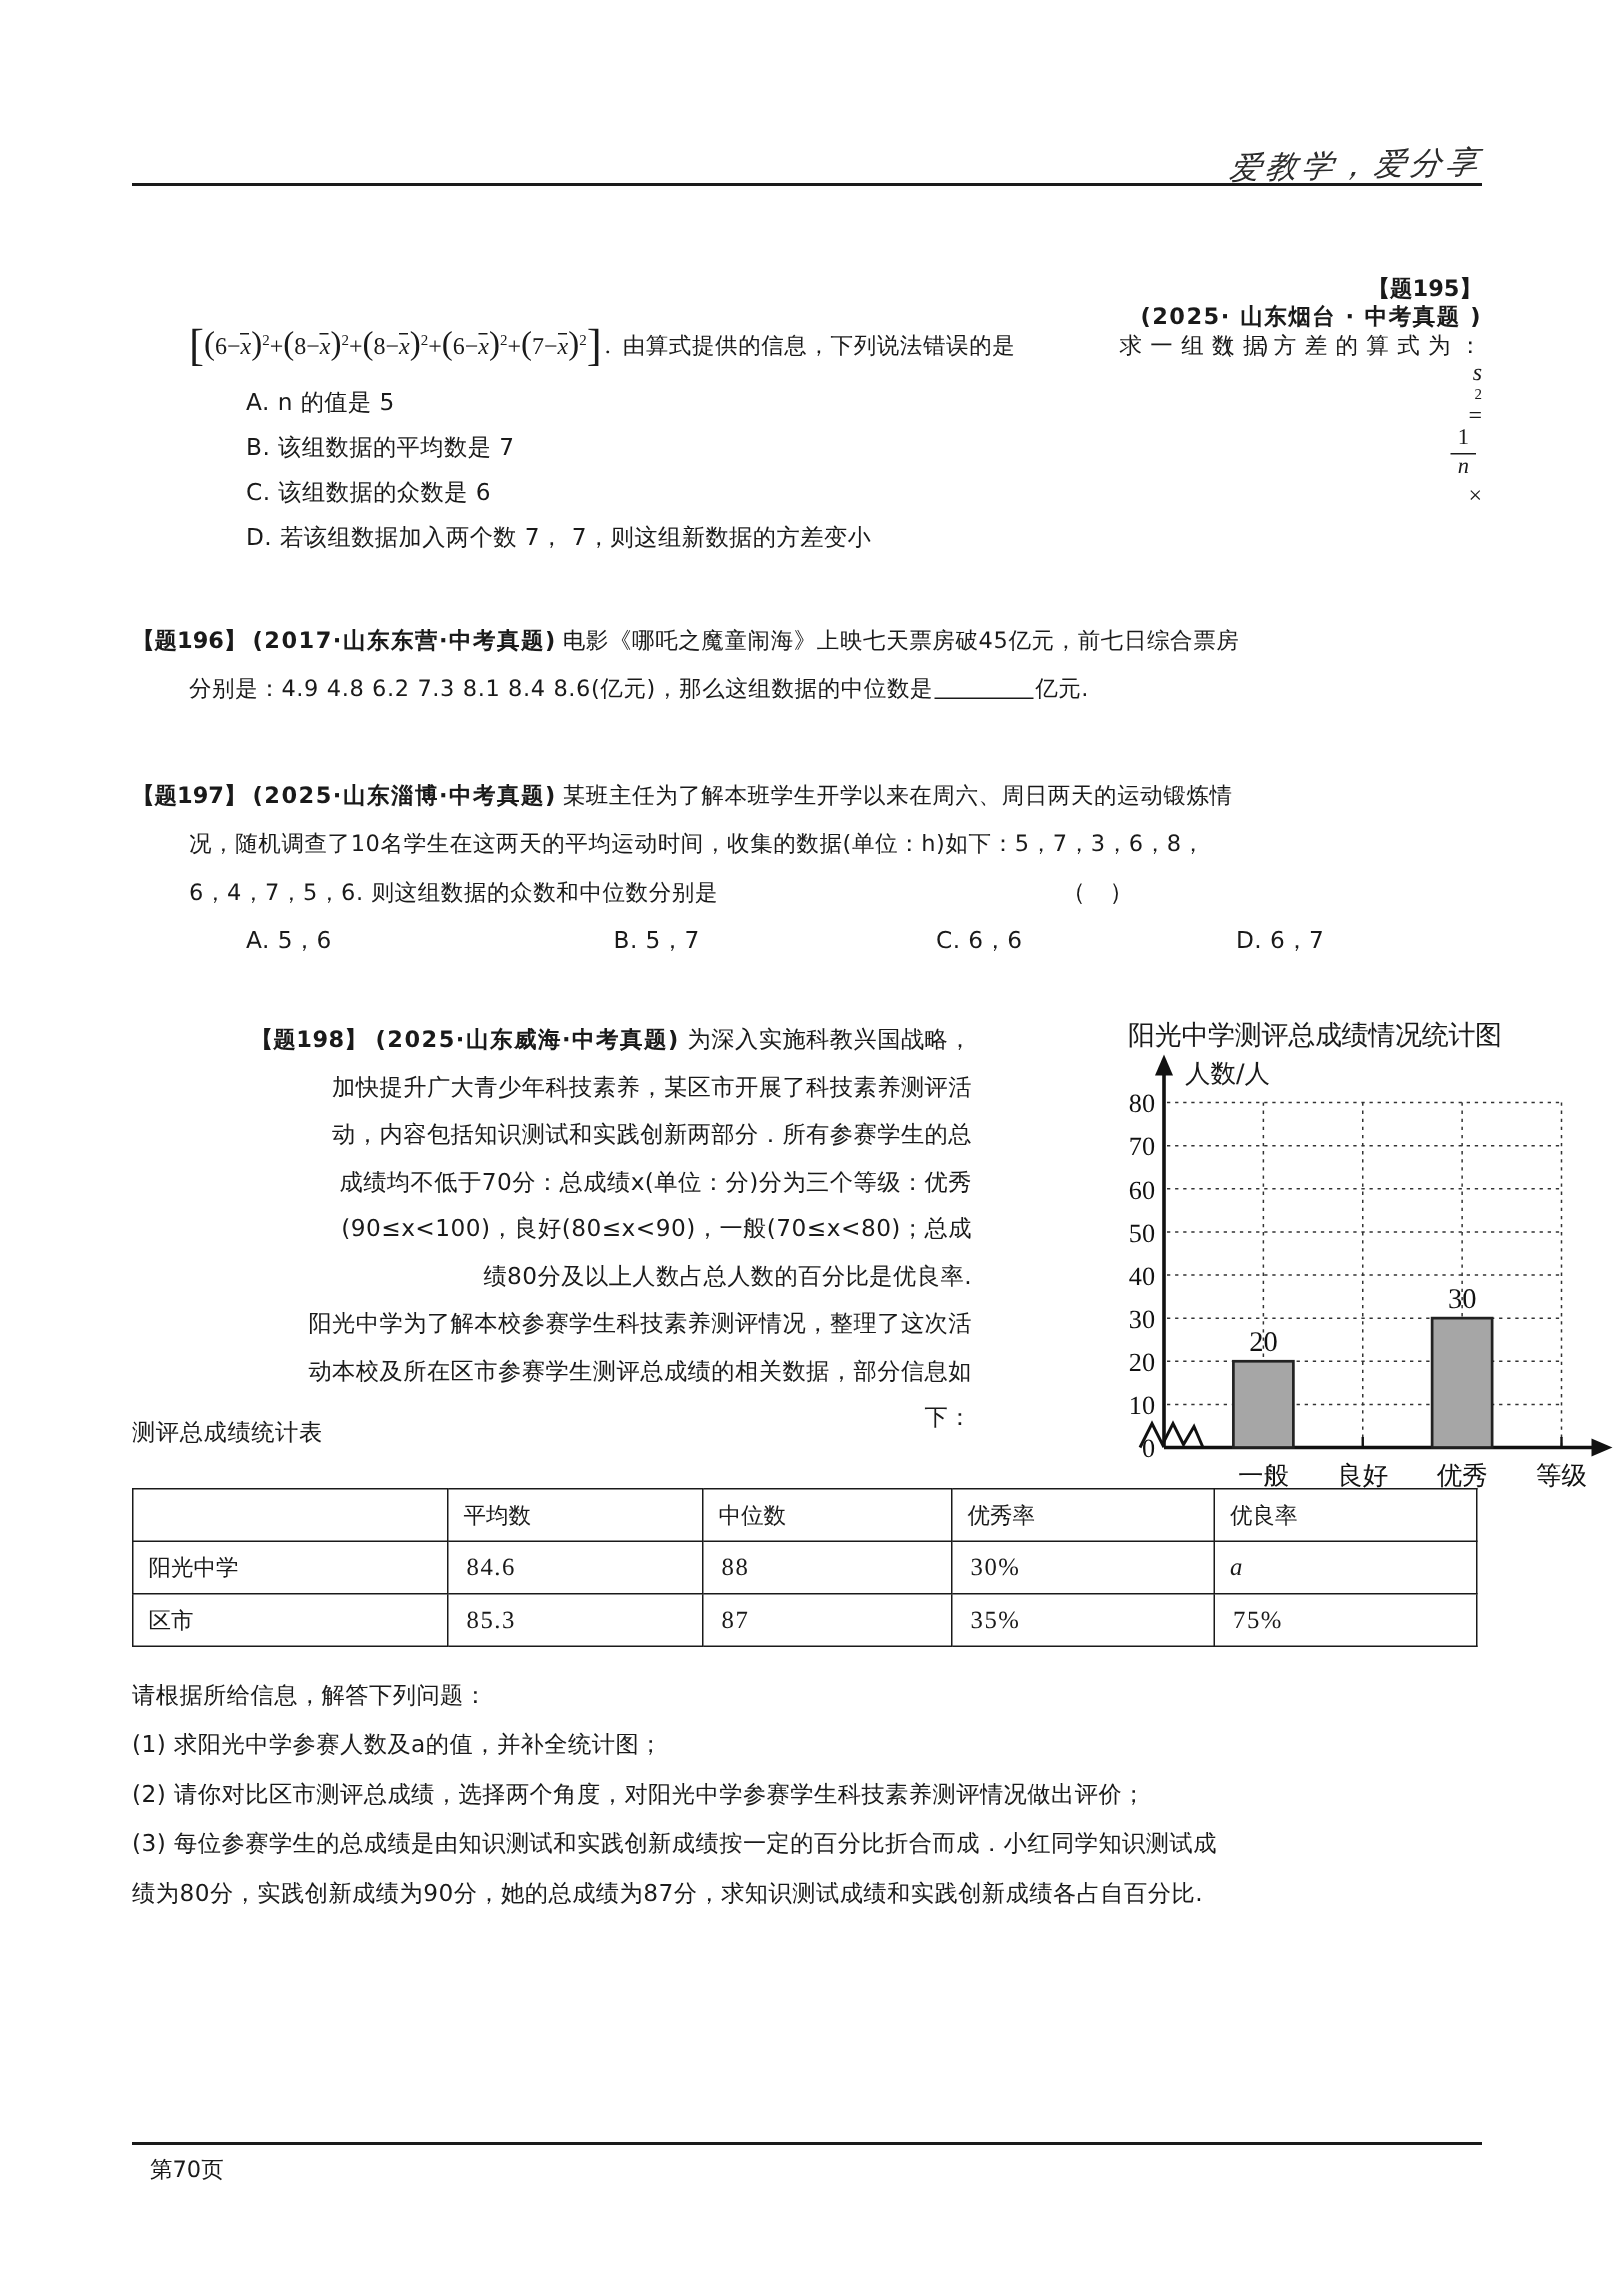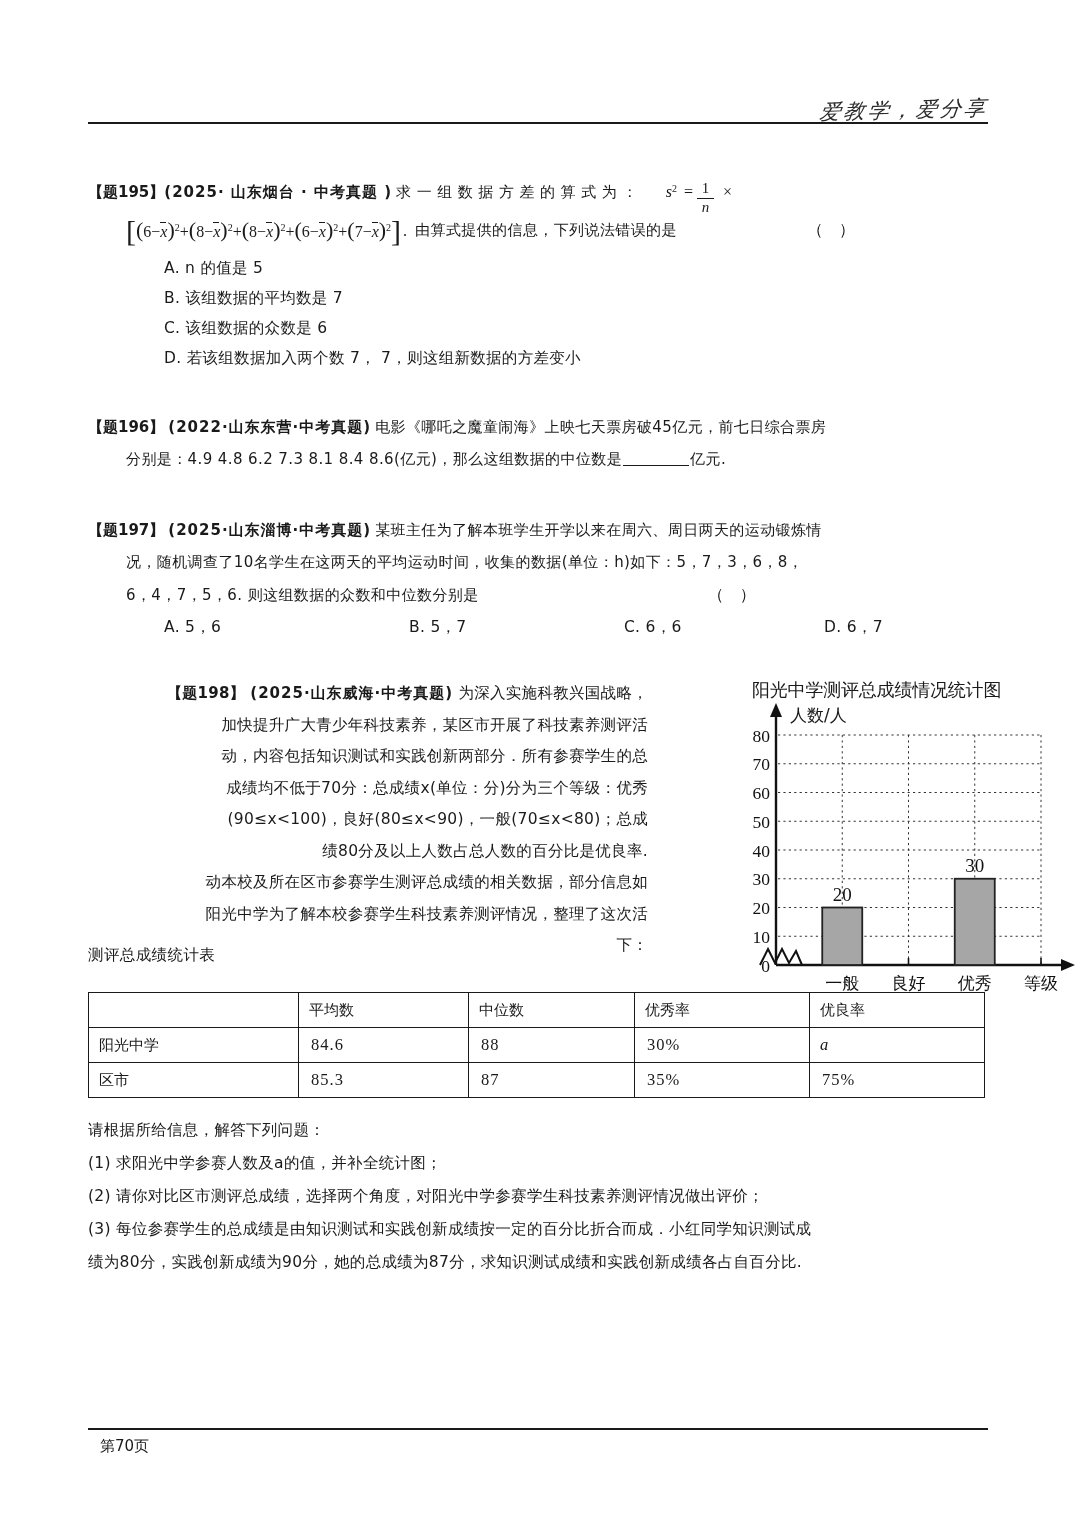--- a/index.html
+++ b/index.html
@@ -94,21 +94,21 @@
     font-family: "Liberation Serif", serif;
     font-style: italic;
     font-size: 16px;
   }
   .mathrm {
     font-family: "Liberation Serif", serif;
     font-size: 16px;
   }
 
   
-  #q195-l1 { left: 0px; top: 183px; width: 900px; display: flex; align-items: flex-start; white-space: nowrap; }
+  #q195-l1 { left: 0px; top: 183px; width: 900px; display: flex; align-items: flex-end; white-space: nowrap; flex-direction: column; }
   .frac {
     display: inline-flex;
     flex-direction: column;
     align-items: center;
     vertical-align: middle;
     margin: 0 4px;
     position: relative;
     top: -2px;
   }
   .frac .n { font-family: "Liberation Serif", serif; font-size: 15px; line-height: 1.05; }
@@ -272,21 +272,21 @@
       <span class="brace" style="margin-left:130px;">（    ）</span>
     </div>
 
     <div class="blk opt" id="q195-a">A. n 的值是 5</div>
     <div class="blk opt" id="q195-b">B. 该组数据的平均数是 7</div>
     <div class="blk opt" id="q195-c">C. 该组数据的众数是 6</div>
     <div class="blk opt" id="q195-d">D. 若该组数据加入两个数 7， 7，则这组新数据的方差变小</div>
 
     <div class="blk" id="q196-l1">
       <span class="qtag">【题196】</span>
-      <span class="src">(2022·山东东营·中考真题)</span>
+      <span class="src">(2017·山东东营·中考真题)</span>
       <span class="body-cn">电影《哪吒之魔童闹海》上映七天票房破45亿元，前七日综合票房</span>
     </div>
     <div class="blk" id="q196-l2">
       <span class="body-cn">分别是：4.9  4.8  6.2  7.3  8.1  8.4  8.6(亿元)，那么这组数据的中位数是</span><span class="ul-blank"></span><span class="body-cn">亿元.</span>
     </div>
 
     <div class="blk" id="q197-l1">
       <span class="qtag">【题197】</span>
       <span class="src">(2025·山东淄博·中考真题)</span>
       <span class="body-cn">某班主任为了解本班学生开学以来在周六、周日两天的运动锻炼情</span>
@@ -307,22 +307,22 @@
       <div class="ln">
         <span class="qtag">【题198】</span>
         <span class="src">(2025·山东威海·中考真题)</span>
         <span>为深入实施科教兴国战略，</span>
       </div>
       <div class="ln ind">加快提升广大青少年科技素养，某区市开展了科技素养测评活</div>
       <div class="ln ind">动，内容包括知识测试和实践创新两部分．所有参赛学生的总</div>
       <div class="ln ind">成绩均不低于70分：总成绩x(单位：分)分为三个等级：优秀</div>
       <div class="ln ind">(90≤x&lt;100)，良好(80≤x&lt;90)，一般(70≤x&lt;80)；总成</div>
       <div class="ln ind">绩80分及以上人数占总人数的百分比是优良率.</div>
+      <div class="ln">阳光中学为了解本校参赛学生科技素养测评情况，整理了这次活</div>
       <div class="ln">动本校及所在区市参赛学生测评总成绩的相关数据，部分信息如</div>
-      <div class="ln">阳光中学为了解本校参赛学生科技素养测评情况，整理了这次活</div>
       <div class="ln">下：</div>
     </div>
 
     <div class="blk body-cn" id="tbl-cap">测评总成绩统计表</div>
 
     <div id="chart-wrap">
       <div id="chart-title">阳光中学测评总成绩情况统计图</div>
       <div id="chart-ylabel">人数/人</div>
       <svg id="chart-svg" width="332" height="318">
           <text x="22" y="293.5" text-anchor="end" font-family="&quot;Liberation Serif&quot;, serif" font-size="17.5px" fill="#111">0</text>

